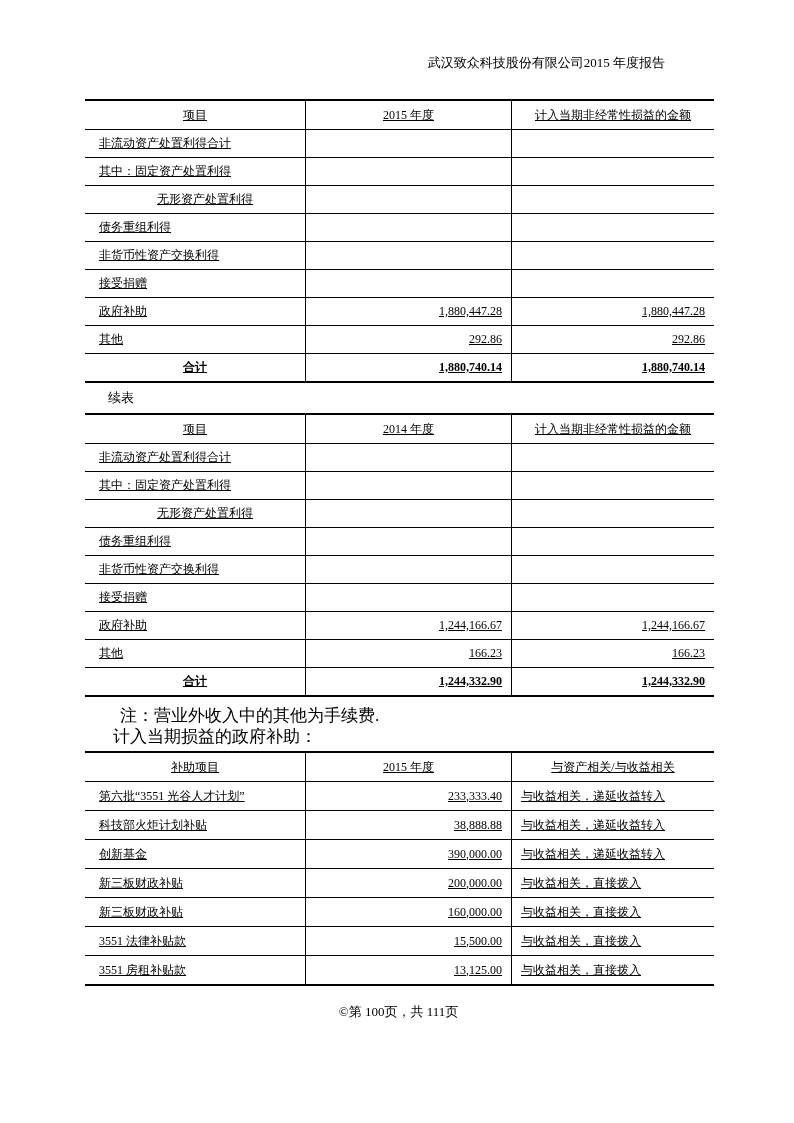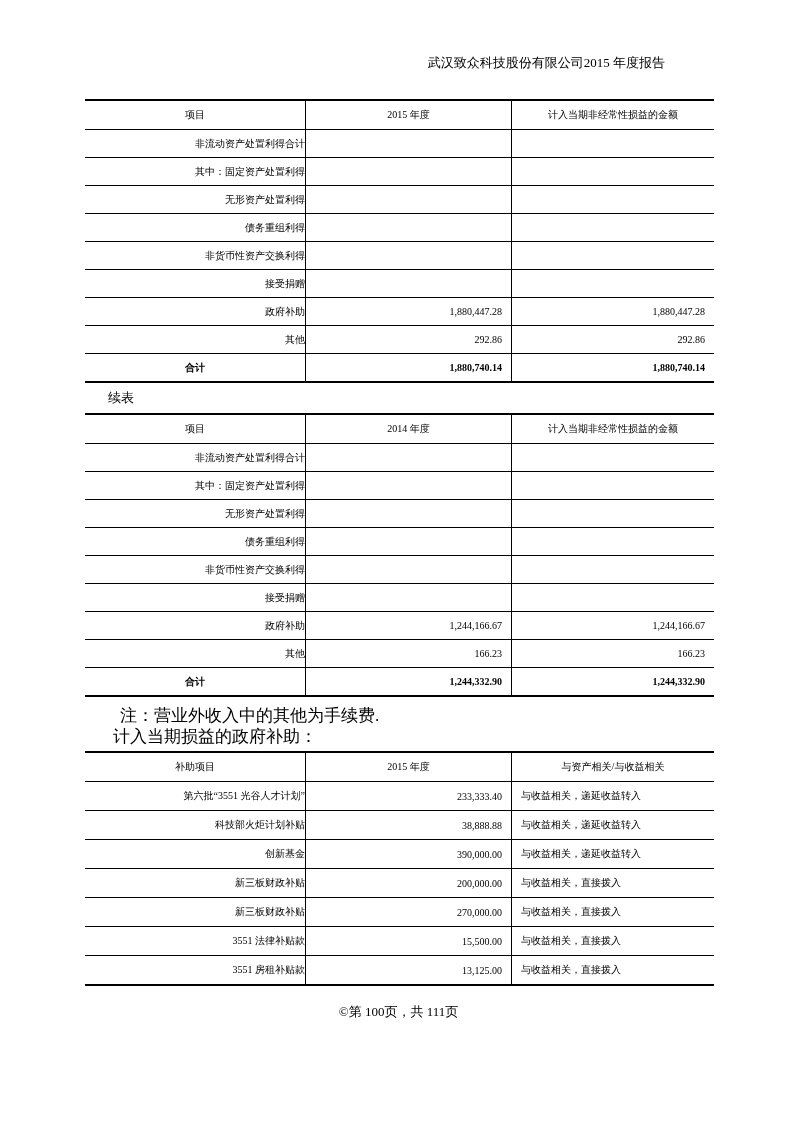--- a/index.html
+++ b/index.html
@@ -19,43 +19,44 @@
     display: flex;
     justify-content: flex-end;
     font-size: 13px;
     margin: 0 47px 0 28px;
     line-height: 16px;
   }
   table {
     border-collapse: collapse;
     width: 627px;
     table-layout: fixed;
-    font-size: 10px;
+    font-size: 12px;
     border-top: 2.5px solid #000;
     border-bottom: 2.5px solid #000;
+    text-decoration: underline;
   }
   .tbl-1 { margin-top: 28px; }
   .tbl-2 { margin-top: 0; }
   .tbl-3 { margin-top: 6px; }
   th, td {
     border-bottom: 1px solid #000;
     height: 27px;
     padding: 0;
     font-weight: normal;
     overflow: hidden;
     white-space: nowrap;
   }
   .tbl-3 th, .tbl-3 td { height: 28px; }
   th + th, td + td { border-left: 1px solid #000; }
   tr:last-child td { border-bottom: none; }
   thead th { text-align: center; height: 28px; }
   .c0 { width: 220px; }
   .c1 { width: 205px; }
   .c2 { width: 202px; }
-  td.item { text-align: right; padding-left: 14px; }
+  td.item { text-align: left; padding-left: 14px; }
   td.num  { text-align: right; padding-right: 9px; }
   td.rel  { text-align: left; padding-left: 9px; }
   tr.total td { font-weight: bold; }
   tr.total td.item { text-align: center; padding-left: 0; }
   tr.indent td.item { padding-left: 72px; }
   .cont-label {
     font-size: 13px;
     margin: 7px 0 7px 23px;
     line-height: 16px;
   }
@@ -224,21 +225,21 @@
           <td class="c1 num">390,000.00</td>
           <td class="c2 rel">与收益相关，递延收益转入</td>
         </tr>
         <tr>
           <td class="c0 item">新三板财政补贴</td>
           <td class="c1 num">200,000.00</td>
           <td class="c2 rel">与收益相关，直接拨入</td>
         </tr>
         <tr>
           <td class="c0 item">新三板财政补贴</td>
-          <td class="c1 num">270,000.00</td>
+          <td class="c1 num">160,000.00</td>
           <td class="c2 rel">与收益相关，直接拨入</td>
         </tr>
         <tr>
           <td class="c0 item">3551 法律补贴款</td>
           <td class="c1 num">15,500.00</td>
           <td class="c2 rel">与收益相关，直接拨入</td>
         </tr>
         <tr>
           <td class="c0 item">3551 房租补贴款</td>
           <td class="c1 num">13,125.00</td>

